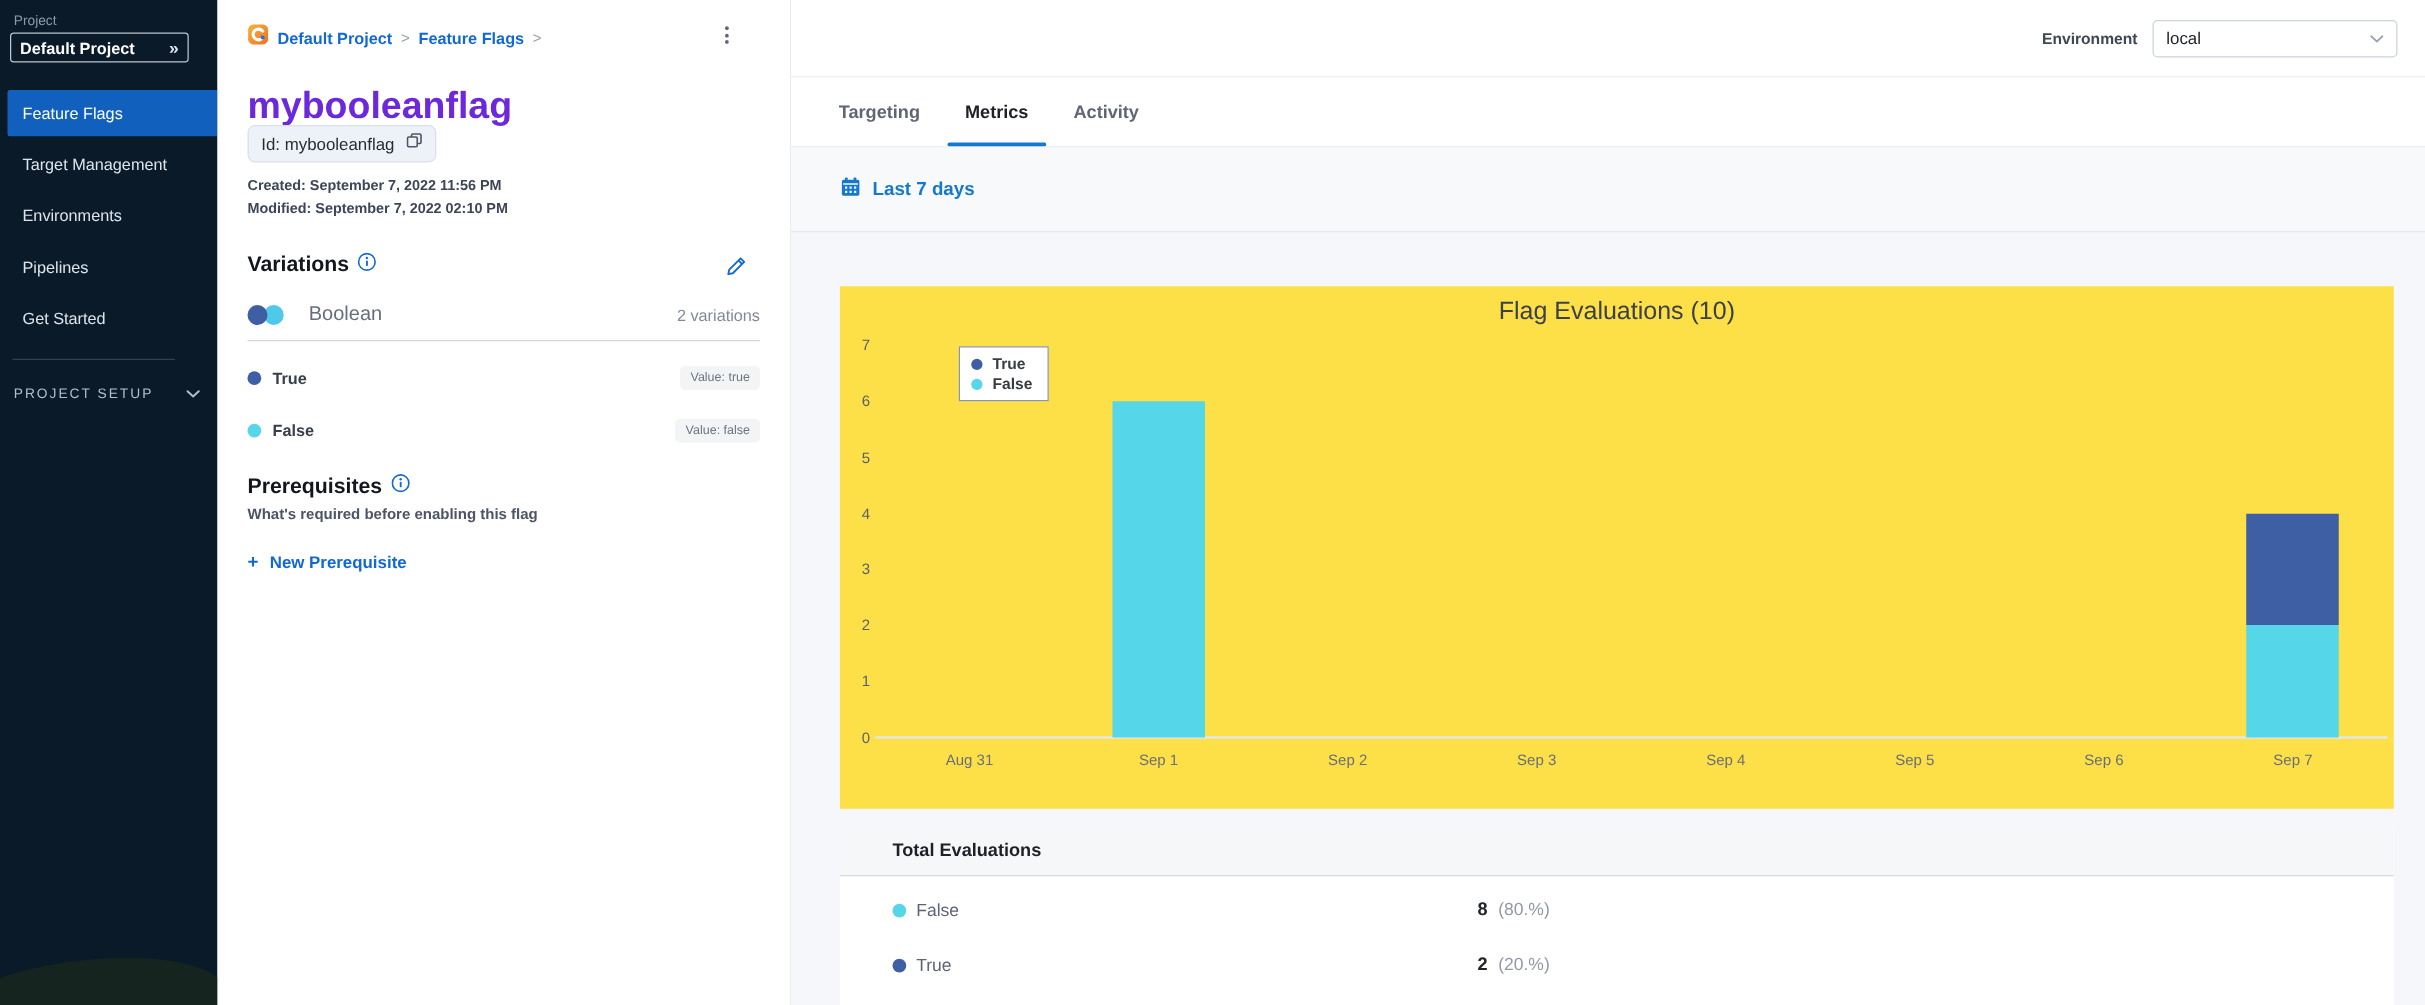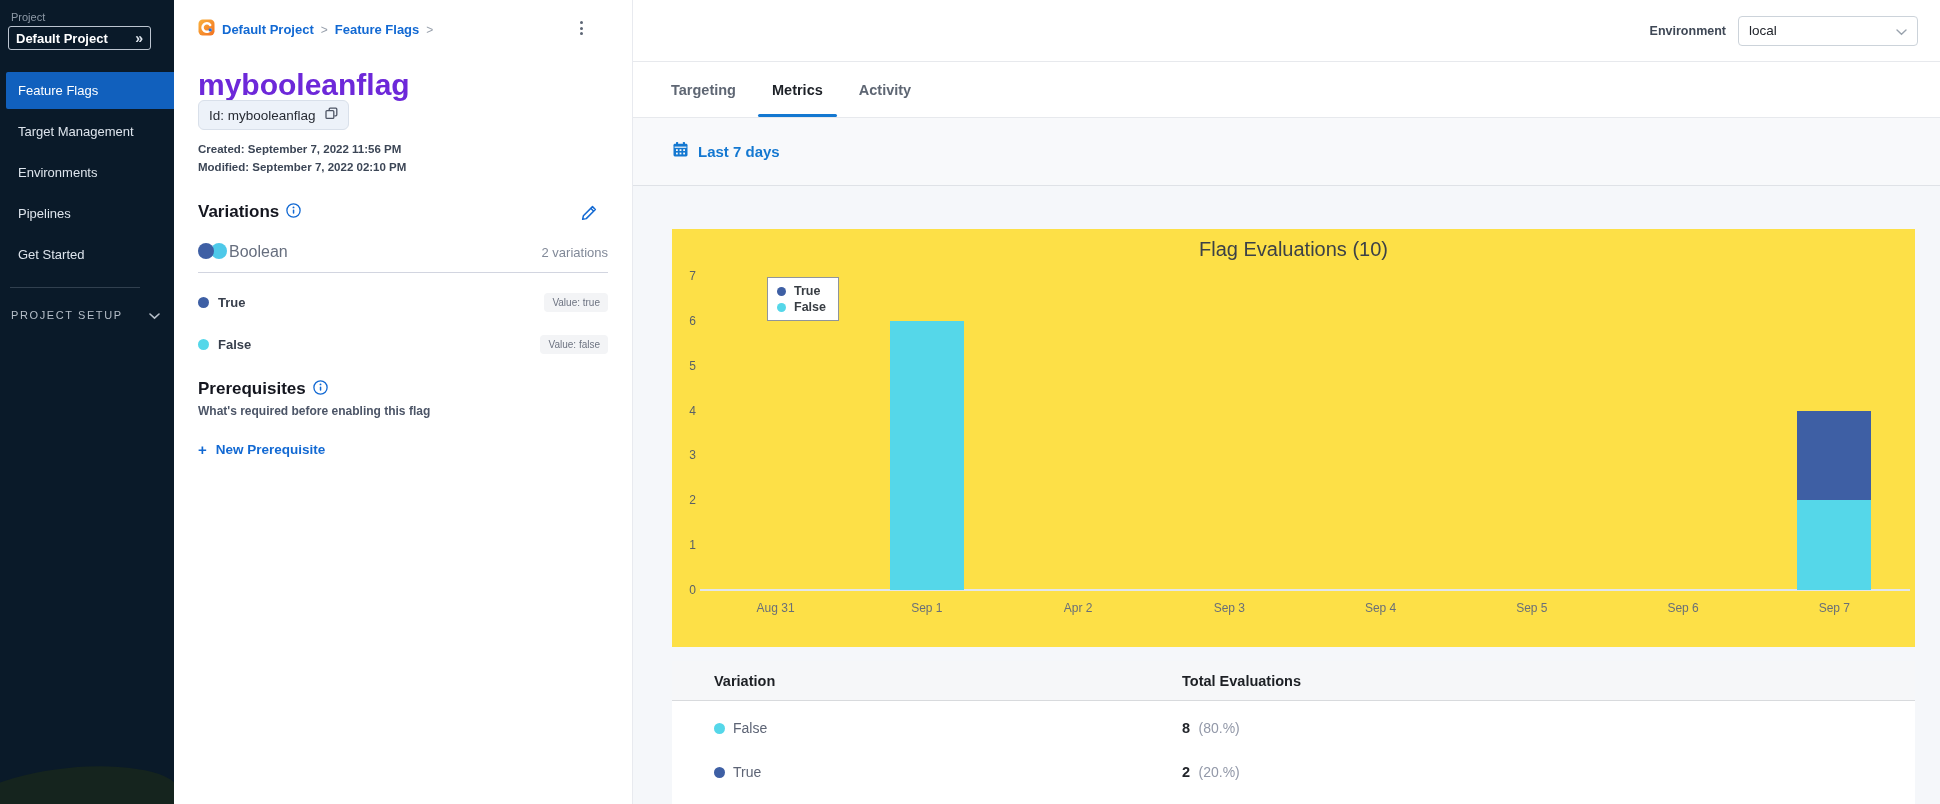--- a/index.html
+++ b/index.html
@@ -33,21 +33,21 @@
   .flag-title { position:absolute; left:24px; top:68px; font-size:30px; font-weight:700; color:#6d28d9; }
   .id-chip { position:absolute; left:24px; top:100px; display:inline-flex; align-items:center; gap:9px;
     background:#edf2f9; border:1px solid #d9e0ea; border-radius:6px; padding:5px 10px; cursor:pointer; }
   .id-chip .txt { font-size:13.5px; color:#272b33; }
   .meta { position:absolute; left:24px; font-size:11.5px; font-weight:700; color:#3c4656; }
   .meta.created { top:143px; } .meta.modified { top:161px; }
   .section-head { position:absolute; left:24px; display:flex; align-items:center; gap:7px; }
   .section-head .h { font-size:17px; font-weight:800; color:#14161f; }
   .edit-btn { position:absolute; right:34px; top:204px; cursor:pointer; }
   .bool-row { position:absolute; left:24px; right:24px; top:243px; display:flex; align-items:center; justify-content:space-between; }
-  .bool-left { display:flex; gap:2px; }
+  .bool-left { display:flex; align-items:center; gap:20px; }
   .bool-toggle { position:relative; width:29px; height:16px; }
   .bool-toggle i { position:absolute; top:0; width:16px; height:16px; border-radius:50%; }
   .bool-toggle .c1 { left:0; background:#3e5fa4; z-index:2; }
   .bool-toggle .c2 { left:13px; background:#4ec9e9; z-index:1; }
   .bool-label { font-size:16px; color:#666e7e; }
   .var-count { font-size:13px; color:#818998; }
   .var-divider { position:absolute; left:24px; right:24px; top:272px; height:1px; background:#d2d5e0; }
   .var-row { position:absolute; left:24px; right:24px; height:22px; display:flex; align-items:center; justify-content:space-between; }
   .var-row.r0 { top:291px; } .var-row.r1 { top:333px; }
   .var-left { display:flex; align-items:center; gap:9px; }
@@ -58,21 +58,21 @@
   .prereq-desc { position:absolute; left:24px; top:404px; font-size:12px; font-weight:600; color:#4c5567; }
   .new-prereq { position:absolute; left:24px; top:441px; display:flex; align-items:center; gap:9px; cursor:pointer; color:#1269d3; }
   .new-prereq .plus { font-size:15px; font-weight:700; }
   .new-prereq .lbl { font-size:13.5px; font-weight:700; }
 
   
   .rightpane { position:absolute; left:633px; top:0; width:1307px; height:804px; }
   .top-header { height:62px; background:#fff; border-bottom:1px solid #e7e9ed;
     display:flex; align-items:center; justify-content:flex-end; gap:12px; padding-right:22px; }
   .env-label { font-size:12.5px; font-weight:600; color:#3e4755; }
-  .env-select { width:180px; height:30px; border:1px solid #ccd3da; border-radius:4px; background:#fff;
+  .env-select { width:196px; height:30px; border:1px solid #ccd3da; border-radius:4px; background:#fff;
     display:flex; align-items:center; justify-content:space-between; padding:0 10px; cursor:pointer; }
   .env-select .val { font-size:13.5px; color:#20242b; }
   .tabs-row { height:56px; background:#fff; border-bottom:1px solid #e7e9ed; display:flex; align-items:stretch; padding-left:24px; gap:8px; }
   .tab { position:relative; display:flex; align-items:center; padding:0 14px; font-size:14.5px; font-weight:600; color:#5e6673; cursor:pointer; }
   .tab.active { color:#1d2127; font-weight:700; }
   .tab.active::after { content:""; position:absolute; left:0; right:0; bottom:0; height:3px; background:#1478d1; border-radius:2px; }
   .filter-strip { height:68px; background:#f8f9fb; border-bottom:1px solid #dfe2e7; display:flex; align-items:center; padding-left:39px; }
   .date-filter { display:flex; align-items:center; gap:9px; cursor:pointer; color:#1478d1; }
   .date-filter .lbl { font-size:15px; font-weight:600; }
   .content { position:relative; height:618px; background:#f5f7fa; overflow:hidden; }
@@ -292,33 +292,32 @@
           <div class="ytick" style="top: 309.143px;">1</div>
           <div class="ytick" style="top: 264.286px;">2</div>
           <div class="ytick" style="top: 219.429px;">3</div>
           <div class="ytick" style="top: 174.571px;">4</div>
           <div class="ytick" style="top: 129.714px;">5</div>
           <div class="ytick" style="top: 84.8571px;">6</div>
           <div class="ytick" style="top: 40px;">7</div>
           <div class="xtick" style="left: 53.625px;">Aug 31</div>
           <div class="xtick" style="left: 204.875px;">Sep 1</div>
           <div class="bar" style="left: 217.875px; width: 74px; top: 91.8571px; height: 269.143px; background: rgb(85, 215, 233);"></div>
-          <div class="xtick" style="left: 356.125px;">Apr 2</div>
+          <div class="xtick" style="left: 356.125px;">Sep 2</div>
           <div class="xtick" style="left: 507.375px;">Sep 3</div>
           <div class="xtick" style="left: 658.625px;">Sep 4</div>
           <div class="xtick" style="left: 809.875px;">Sep 5</div>
           <div class="xtick" style="left: 961.125px;">Sep 6</div>
           <div class="xtick" style="left: 1112.38px;">Sep 7</div>
           <div class="bar" style="left: 1125.38px; width: 74px; top: 271.286px; height: 89.7143px; background: rgb(85, 215, 233);"></div>
           <div class="bar" style="left: 1125.38px; width: 74px; top: 181.571px; height: 89.7143px; background: rgb(62, 95, 164);"></div>
         </div>
 
       <div class="table-card">
         <div class="thead">
-          <span class="th">Variation</span>
           <span class="th">Total Evaluations</span>
         </div>
         <div class="tbody">
           <div class="trow">
             <span class="tvar">
               <span class="dot" style="background: rgb(85, 215, 233);"></span>
               <span class="lbl">False</span>
             </span>
             <span class="tval">
               <span class="num">8</span>

